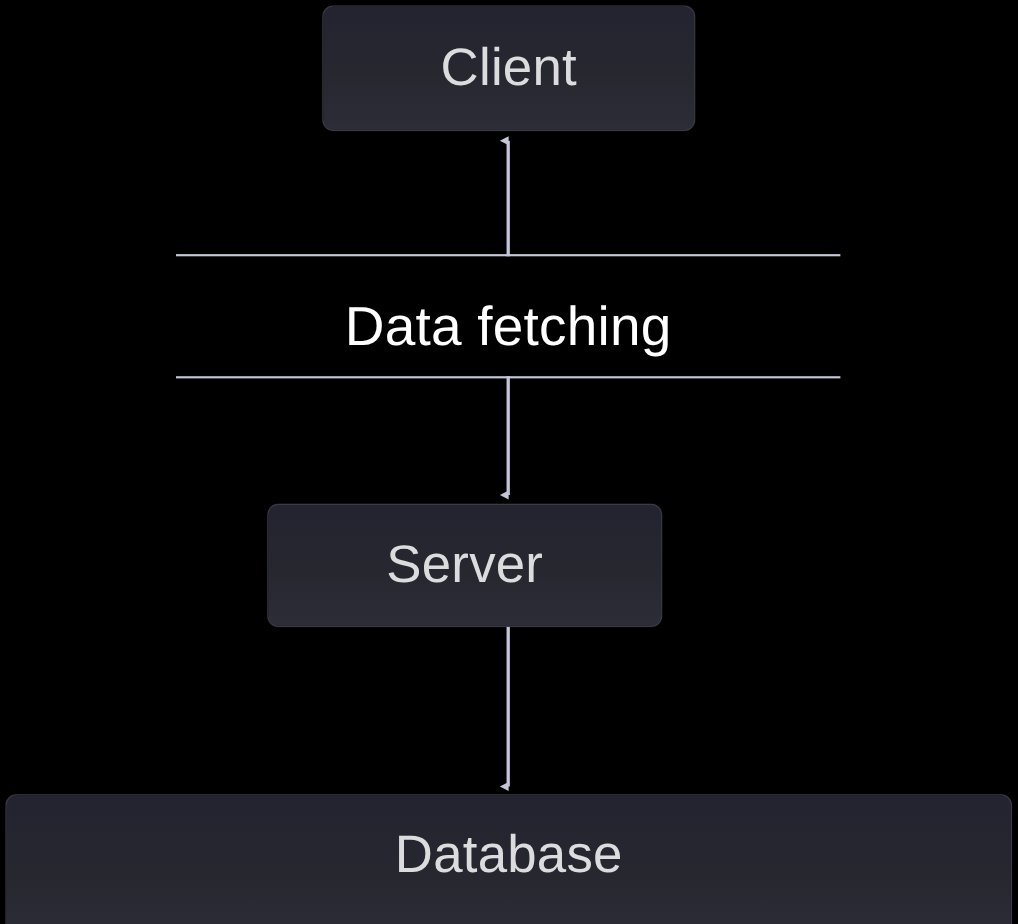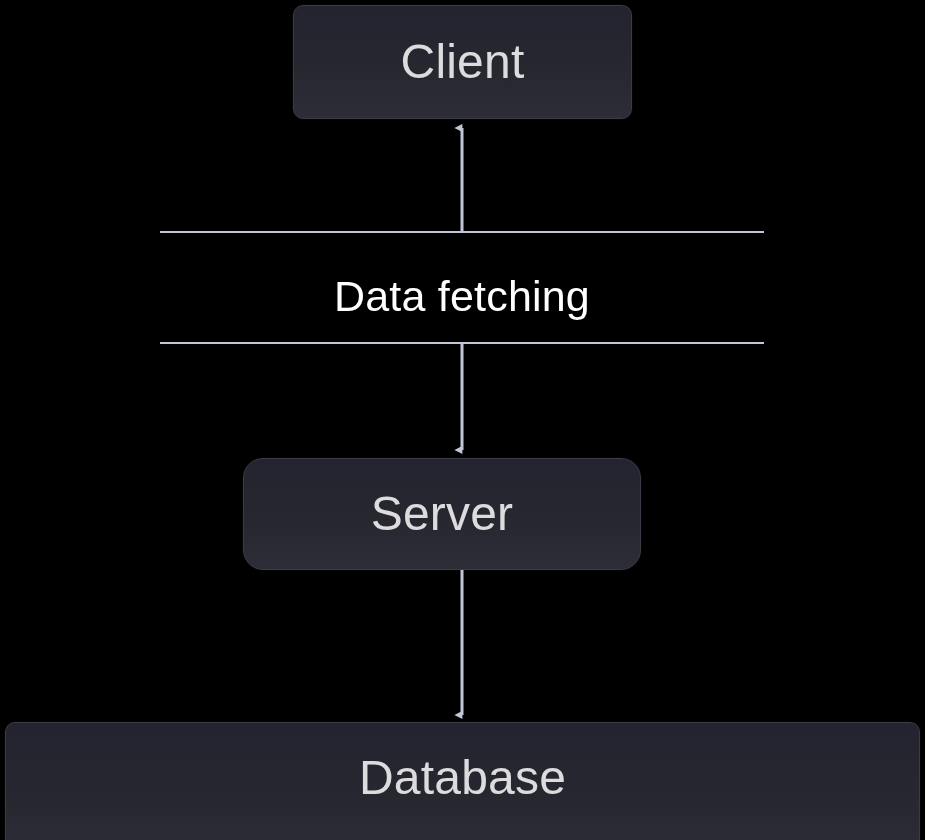--- a/index.html
+++ b/index.html
@@ -42,23 +42,22 @@
 
   #node-client {
     left: 293px;
     top: 5px;
     width: 339px;
     height: 114px;
   }
   #node-server {
     left: 243px;
     top: 458px;
-    width: 398px;
+    width: 359px;
     height: 112px;
-    border-radius: 20px;
   }
   #node-database {
     left: 5px;
     top: 722px;
     width: 915px;
     height: 135px;
   }
   #node-database .node-label {
     position: relative;
     top: -12px;
@@ -102,21 +101,21 @@
   #section-label {
     position: absolute;
     left: 0;
     top: 2px;
     width: 604px;
     height: 127px;
     display: flex;
     align-items: center;
     justify-content: center;
     color: #ffffff;
-    font-size: 43px;
+    font-size: 50px;
     line-height: 1;
     font-weight: 400;
     letter-spacing: 0.2px;
     white-space: nowrap;
   }
 </style>
 </head>
 <body>
 
 <div id="diagram-canvas">

